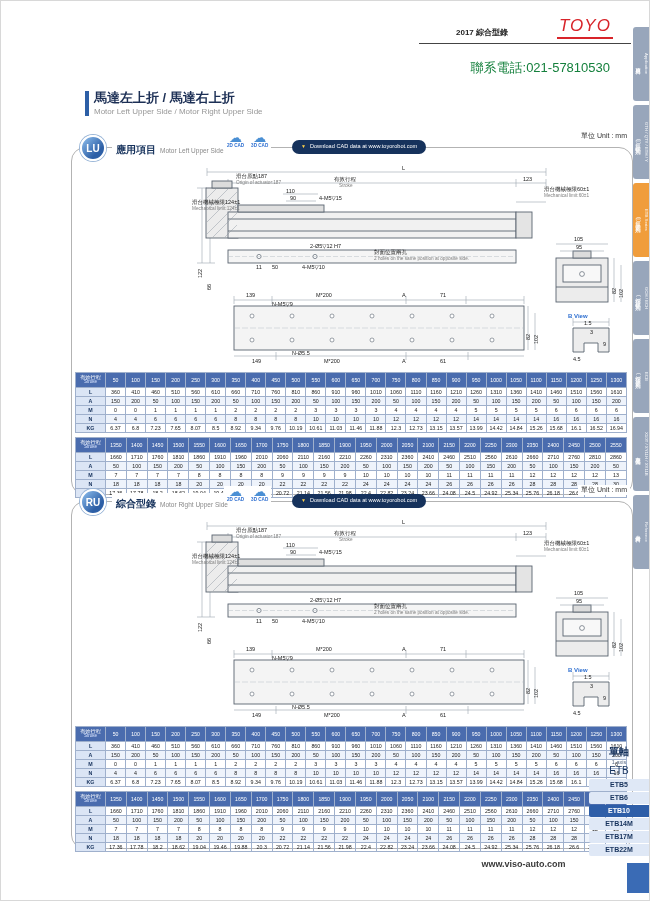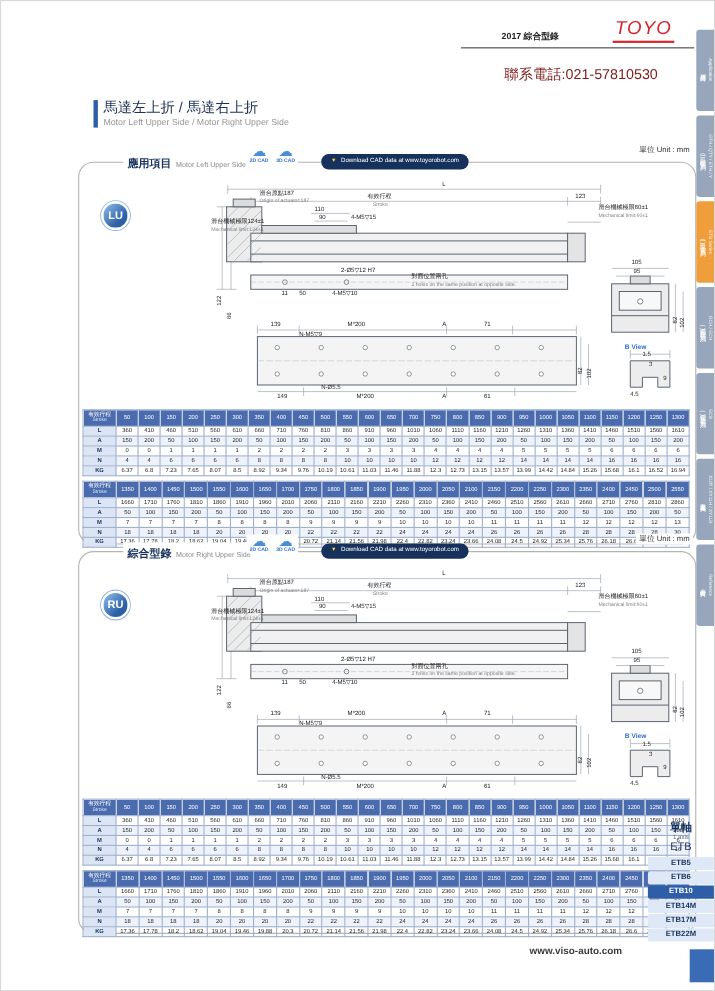--- a/index.html
+++ b/index.html
@@ -2,32 +2,32 @@
 <html><head>
 <meta charset="utf-8">
 <style>
   html,body{margin:0;padding:0;background:#e8e8e8;}
   .page{position:relative;width:650px;height:901px;background:#ffffff;font-family:"Liberation Sans",sans-serif;overflow:hidden;margin:0 auto;border:1px solid #d8d8d8;box-sizing:border-box;}
 
   
   .catalog-label{position:absolute;left:455px;top:26px;font-size:8px;font-weight:bold;color:#222;}
   .brand{position:absolute;left:556px;top:15px;font-size:17px;font-weight:normal;font-style:italic;color:#d8242a;letter-spacing:1px;border-bottom:2px solid #d8242a;padding:0 2px 1px 2px;}
   .header-rule{position:absolute;left:418px;top:42px;width:212px;height:1px;background:#444;}
-  .phone{position:absolute;left:352px;top:58px;width:245px;text-align:right;font-size:13px;color:#7f1d1d;}
+  .phone{position:absolute;left:364px;top:58px;width:245px;text-align:right;font-size:13px;color:#15803d;}
 
   
   .title-bar{position:absolute;left:84px;top:90px;width:4px;height:25px;background:#2d5fa6;}
-  .title-zh{position:absolute;left:93px;top:88px;font-size:13px;font-weight:normal;color:#1c2f55;}
+  .title-zh{position:absolute;left:93px;top:88px;font-size:13px;font-weight:bold;color:#1c2f55;}
   .title-en{position:absolute;left:93px;top:106px;font-size:8px;color:#979797;}
 
   
   .panel{position:absolute;left:70px;width:560px;height:346px;border:1px solid #b3b3b3;border-radius:14px;background:#fff;}
   .panel-lu{top:146px;}
   .panel-ru{top:500px;}
-  .badge{position:absolute;left:20px;top:-13px;width:26px;height:26px;border-radius:50%;background:linear-gradient(135deg,#8fc0ef 0%,#2d5fa6 70%);color:#fff;font-weight:bold;font-size:10px;display:flex;align-items:center;justify-content:center;border:2px solid #fff;box-shadow:0 0 0 1px #9bb7d8;box-sizing:border-box;margin-top:48px;}
+  .badge{position:absolute;left:8px;top:-13px;width:26px;height:26px;border-radius:50%;background:linear-gradient(135deg,#8fc0ef 0%,#2d5fa6 70%);color:#fff;font-weight:bold;font-size:10px;display:flex;align-items:center;justify-content:center;border:2px solid #fff;box-shadow:0 0 0 1px #9bb7d8;box-sizing:border-box;}
   .ptitle{position:absolute;left:40px;top:-9px;background:#fff;padding:0 4px;white-space:nowrap;}
   .pzh{font-size:10px;font-weight:bold;color:#16325c;}
   .pen{font-size:6.5px;color:#8a8a8a;margin-left:4px;}
   .clouds{position:absolute;left:152px;top:-16px;display:flex;gap:7px;background:#fff;padding:0 3px;}
   .cloud{display:flex;flex-direction:column;align-items:center;line-height:1;cursor:pointer;}
   .cicon{font-size:13px;color:#4a8fd4;line-height:12px;}
   .clabel{font-size:4.6px;color:#2e6fd0;font-weight:bold;}
   .pill{position:absolute;left:220px;top:-8px;background:#16325c;color:#fff;border-radius:9px;font-size:5.6px;line-height:1;padding:4px 9px;display:flex;align-items:center;gap:4px;white-space:nowrap;cursor:pointer;}
   .dlicon{font-size:5px;color:#ffd24a;}
   .unit{position:absolute;right:2px;top:-17px;font-size:7px;color:#333;background:#fff;padding:0 3px;}

